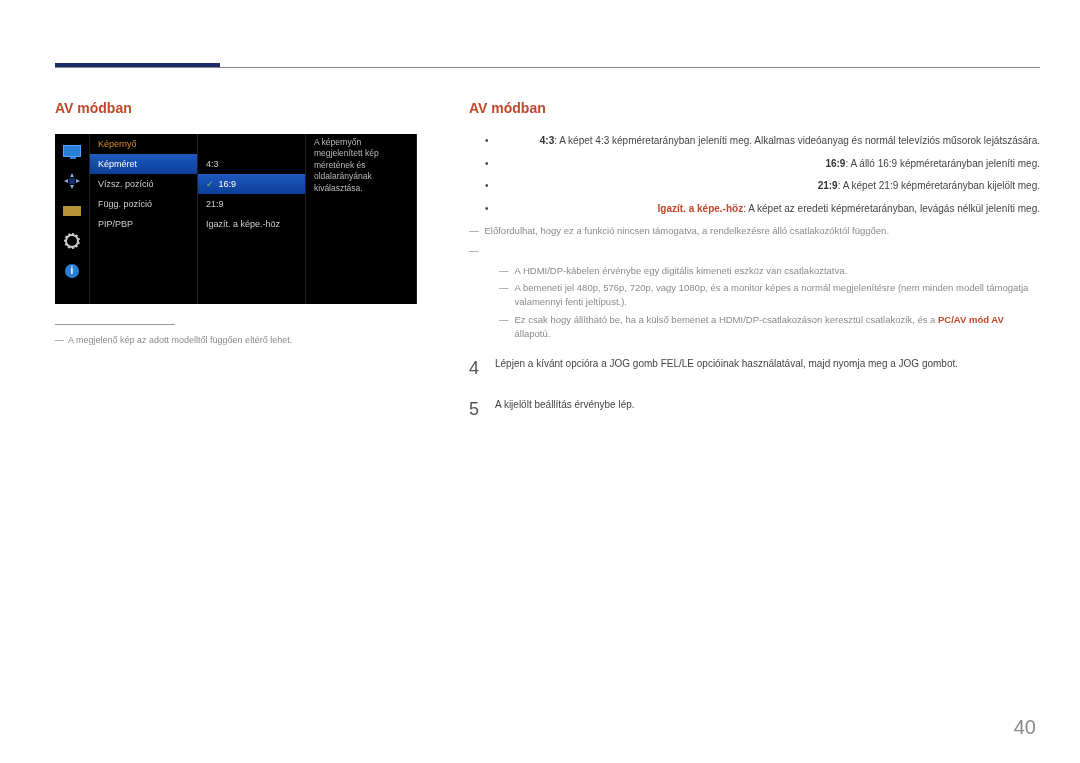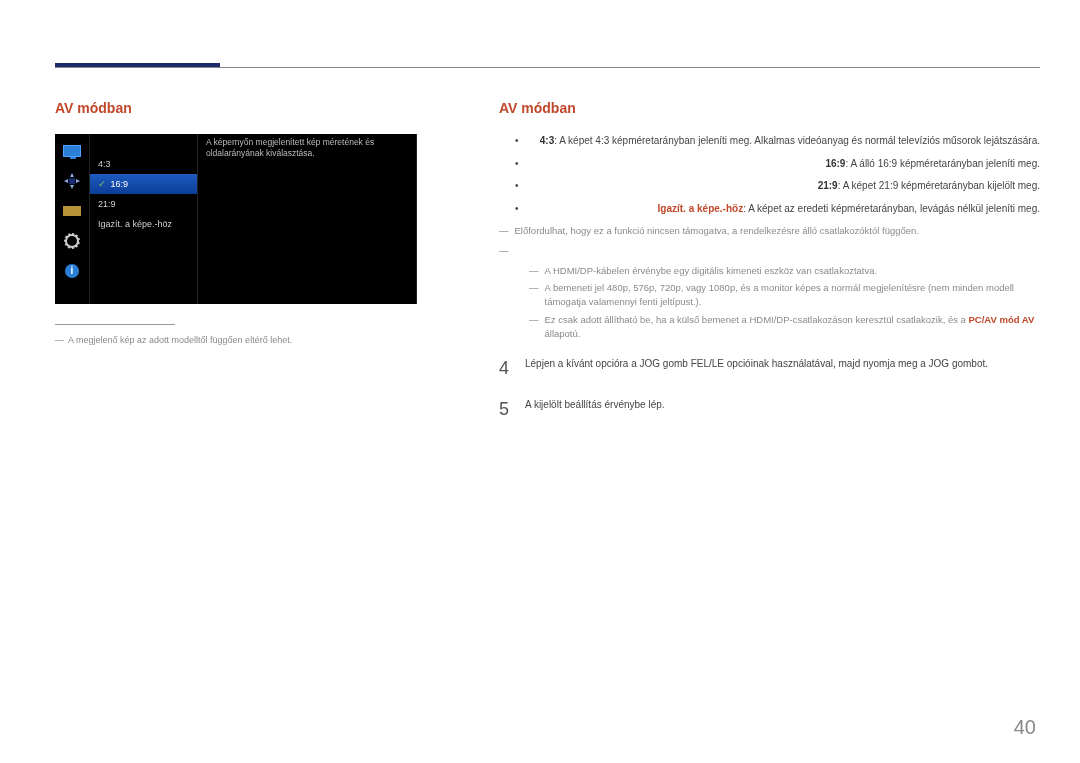--- a/index.html
+++ b/index.html
@@ -27,21 +27,21 @@
     width: 165px;
     height: 4px;
     background: #1a2a6b;
   }
   .page {
     position: absolute;
     top: 100px;
     left: 55px;
     right: 40px;
     display: flex;
-    gap: 44px;
+    gap: 14px;
   }
   .col-left { width: 400px; }
   .col-right { flex: 1; }
   .section-title {
     color: #c1482b;
     font-size: 14px;
     font-weight: bold;
     margin-bottom: 18px;
   }
   
@@ -198,20 +198,27 @@
             <span class="ico-rect"></span>
           </span>
         <span class="ico">
             <span class="ico-gear"></span>
           </span>
         <span class="ico">
             <span class="ico-info">i</span>
           </span>
       </div>
       <div class="osd-body">
+        <div class="osd-col menu">
+          <div class="osd-head">Képernyő</div>
+          <div class="osd-item selected">Képméret</div>
+          <div class="osd-item">Vízsz. pozíció</div>
+          <div class="osd-item">Függ. pozíció</div>
+          <div class="osd-item">PIP/PBP</div>
+        </div>
         <div class="osd-col opts">
           <div class="osd-head">&nbsp;</div>
           <div class="osd-opt">
               <span>4:3</span>
             </div>
           <div class="osd-opt selected">
               <span class="check">✓</span>
               <span>16:9</span>
             </div>
           <div class="osd-opt">
@@ -253,21 +260,21 @@
       <div class="note">
           <span class="nd">―</span>
           <span>A HDMI/DP-kábelen érvénybe egy digitális kimeneti eszköz van csatlakoztatva.</span>
         </div>
       <div class="note">
           <span class="nd">―</span>
           <span>A bemeneti jel 480p, 576p, 720p, vagy 1080p, és a monitor képes a normál megjelenítésre (nem minden modell támogatja valamennyi fenti jeltípust.).</span>
         </div>
       <div class="note">
           <span class="nd">―</span>
-          <span><span>Ez csak adott állítható be, ha a külső bemenet a HDMI/DP-csatlakozáson keresztül csatlakozik, és a </span><span class="accent-bold">PC/AV mód AV</span><span> állapotú.</span></span>
+          <span><span>Ez csak hogy állítható be, ha a külső bemenet a HDMI/DP-csatlakozáson keresztül csatlakozik, és a </span><span class="accent-bold">PC/AV mód AV</span><span> állapotú.</span></span>
         </div>
     </div>
 
     <div class="steps">
       <div class="step">
         <span class="step-num">4</span>
         <span>Lépjen a kívánt opcióra a JOG gomb FEL/LE opcióinak használatával, majd nyomja meg a JOG gombot.</span>
       </div>
       <div class="step">
         <span class="step-num">5</span>

